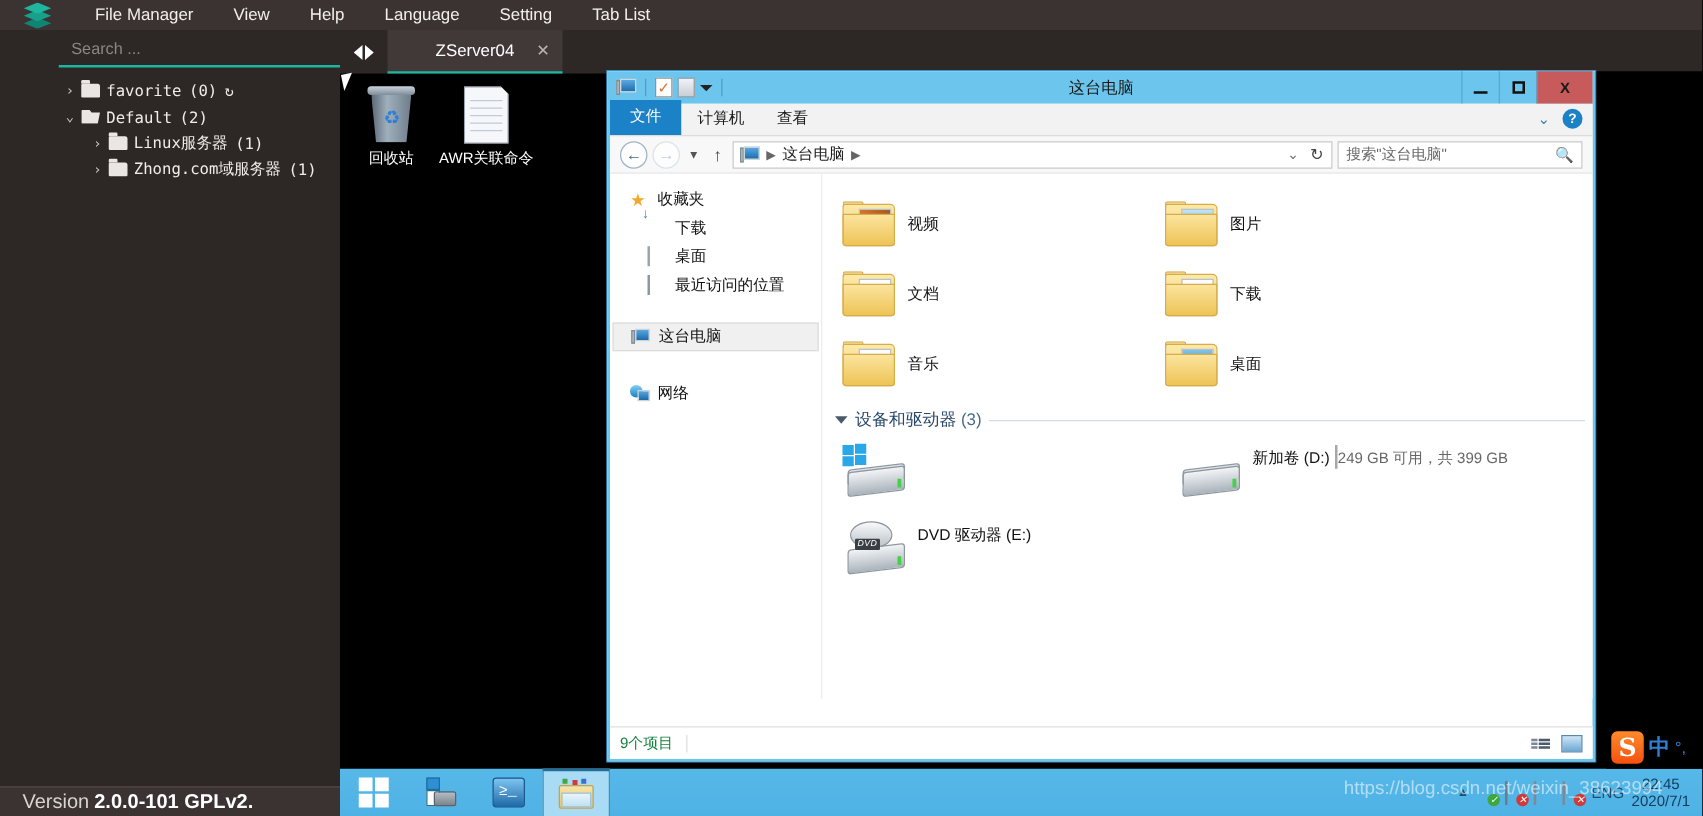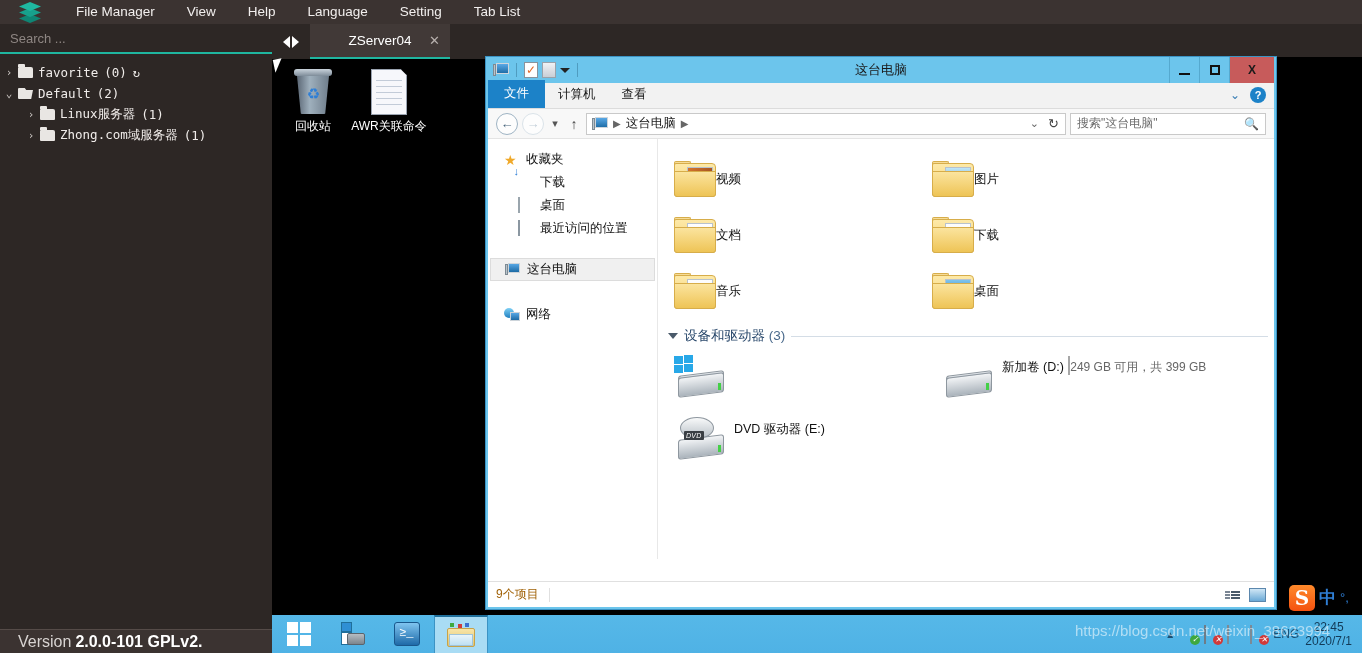--- a/index.html
+++ b/index.html
@@ -28,20 +28,21 @@
   .logo-d3 { top: 12px; clip-path: polygon(50% 0, 100% 50%, 50% 100%, 0 50%); height: 9px !important; background:#0f8574 !important;}
   .menubar .mi {
     color: #f2efee; font-size: 13.5px; padding: 0 16px; line-height: 24px;
     cursor: default; white-space: nowrap;
   }
 
   
   .leftpanel {
     position: absolute; left: 0; top: 24px; width: 272px; height: 605px;
     background: #2d2725;
+    padding-left: 47px;
   }
   .searchrow {
     position: relative; height: 30px; background: #2d2725;
     border-bottom: 2px solid #1fb6a0;
     display: flex; align-items: center;
   }
   .searchrow .ph { color: #8e8683; font-size: 13px; padding-left: 10px; }
 
   .tree { padding-top: 8px; font-family: "DejaVu Sans Mono", monospace; }
   .tnode {
@@ -227,21 +228,21 @@
   .ic-net .mon { position: absolute; left: 6px; top: 4px; width: 10px; height: 9px; background: linear-gradient(#56a6e4,#1d6ba5); border: 1px solid #cdd4da; }
 
   .content { flex: 1; background: #fff; padding: 8px 0 0 6px; overflow: hidden; }
   .grouphdr { display: flex; align-items: center; gap: 6px; margin-bottom: 4px; }
   .gtri { width: 0; height: 0; border-left: 5px solid transparent; border-right: 5px solid transparent; border-top: 6px solid #4a5a6a; margin-left: 4px; }
   .gtitle { font-size: 13.5px; color: #29486b; white-space: nowrap; }
   .gtitle .cntp { color: #4a6a8c; }
   .gline { flex: 1; height: 1px; background: #d4dde6; margin-right: 6px; }
 
   .fgrid { display: flex; flex-wrap: wrap; padding: 4px 0 8px 10px; }
-  .fitem { width: 258px; height: 56px; display: flex; align-items: center; }
+  .fitem { width: 258px; height: 56px; display: flex; align-items: center; gap: 10px; }
   .fname { font-size: 12.5px; color: #111; }
 
   .folder {
     width: 42px; height: 36px; position: relative; flex: 0 0 42px;
   }
   .folder .back {
     position: absolute; left: 0; top: 2px; width: 42px; height: 34px;
     background: linear-gradient(#fde9a8,#f3d070);
     border: 1px solid #d7ad4a; border-radius: 2px 4px 3px 3px;
   }
@@ -293,21 +294,21 @@
   }
   .dinfo { padding-top: 2px; }
   .dlabel { font-size: 12.5px; color: #111; }
   .dbar { width: 188px; height: 14px; background: #fdf7fb; border: 1px solid #a7a7a7; margin-top: 4px; }
   .dbar .fill { height: 100%; background: #0d8ba1; }
   .dsub { font-size: 12px; color: #666; margin-top: 3px; }
 
   .statusbar {
     position: absolute; left: 0; bottom: 0; width: 100%; height: 26px;
     background: #fff; border-top: 1px solid #e0e0e0; display: flex; align-items: center;
-    padding: 0 8px; font-size: 12px; color: #a16207;
+    padding: 0 8px; font-size: 12px; color: #15803d;
   }
   .statusbar .vsep { width: 1px; height: 14px; background: #e0e0e0; margin-left: 10px; }
   .sb-right { margin-left: auto; display: flex; gap: 8px; align-items: center; }
   .vw-list { width: 16px; height: 14px; display: grid; grid-template-columns: 5px 9px; gap: 1px; align-content: center;}
   .vw-list b { display: block; height: 2px; background: #7b8694; }
   .vw-list i { display: block; height: 2px; background: #4a5a6a; }
   .vw-icons { width: 17px; height: 14px; background: linear-gradient(#cfe6f5,#6aa9d6); border: 1px solid #5b87ad; }
 
   
   .taskbar {

